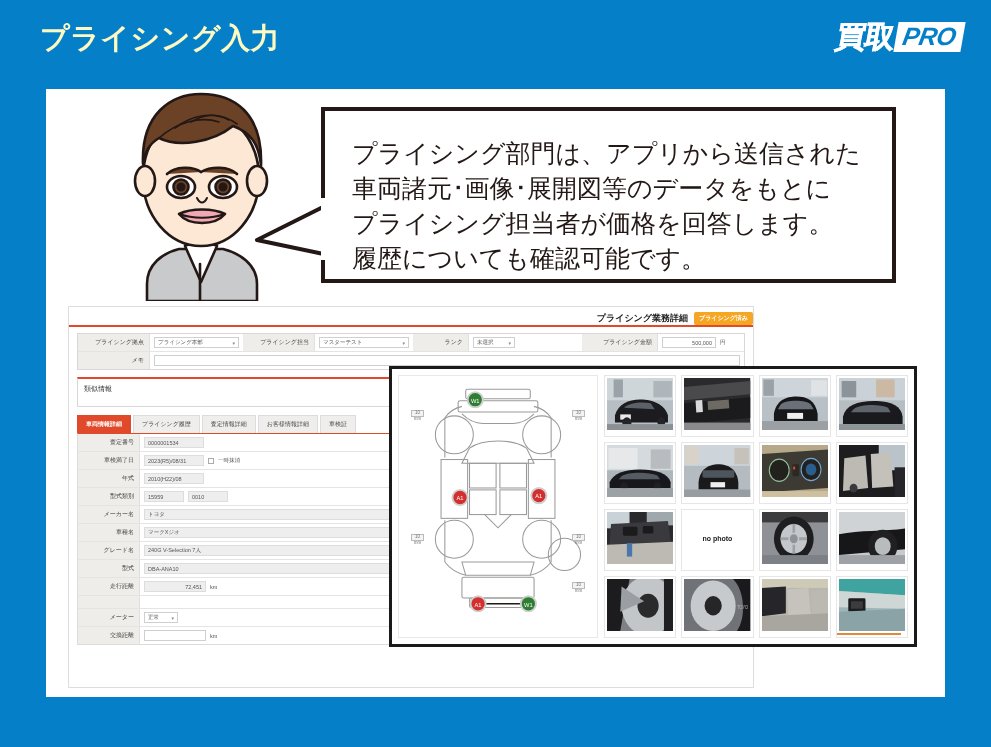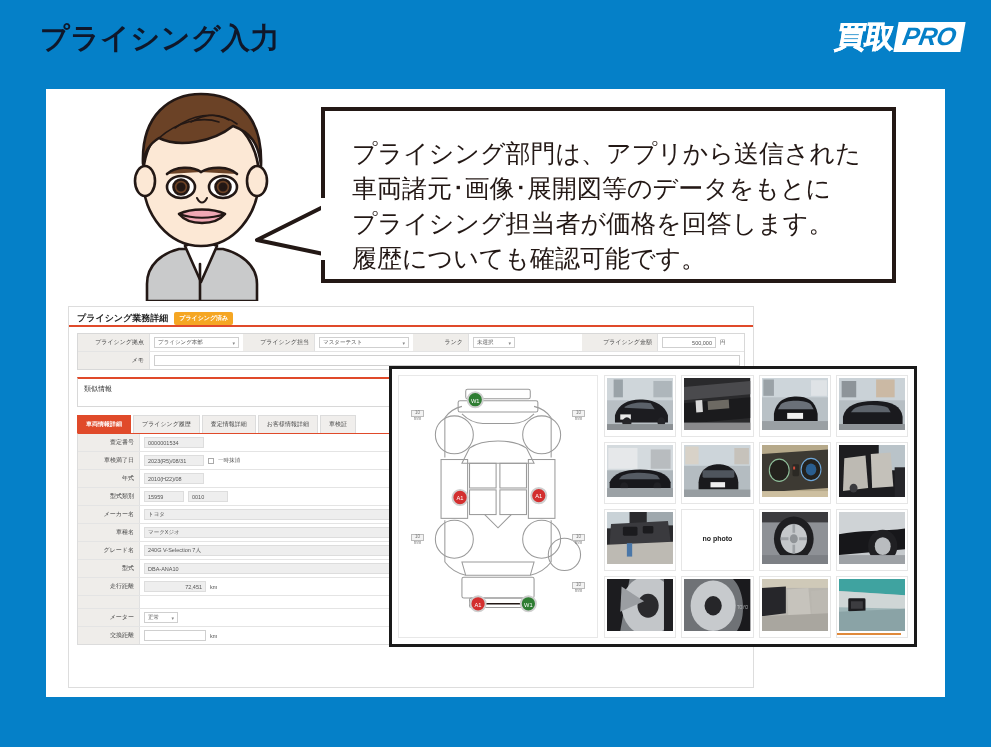--- a/index.html
+++ b/index.html
@@ -6,21 +6,21 @@
   html, body {
     width: 991px; height: 747px;
     font-family: "Liberation Sans", "DejaVu Sans", sans-serif;
     overflow: hidden;
   }
   body { background: #0580c8; position: relative; }
 
   
   .page-title {
     position: absolute; left: 40px; top: 19px;
-    font-size: 29px; font-weight: bold; color: #0f172a;
+    font-size: 29px; font-weight: bold; color: #fef9c3;
     letter-spacing: 0.5px; white-space: nowrap;
   }
   .brand-logo {
     position: absolute; right: 28px; top: 22px;
     display: flex; align-items: center; gap: 2px;
     transform: skewX(-10deg);
   }
   .brand-kanji {
     font-size: 30px; font-weight: bold; color: #ffffff;
     letter-spacing: -1px; line-height: 1;
@@ -63,20 +63,21 @@
     width: 686px; height: 382px;
     background: #ffffff;
     border: 1px solid #dddddd;
     overflow: hidden;
     font-size: 6.5px; color: #333333;
   }
   .app-titlebar {
     height: 20px; padding: 4px 0 0 8px;
     display: flex; align-items: center; gap: 6px;
     border-bottom: 2px solid #e04a2a;
+    justify-content: flex-end;
   }
   .app-title { font-size: 9px; font-weight: bold; color: #222222; }
   .status-badge {
     background: #f5a623; color: #ffffff; font-size: 6px;
     padding: 2px 5px; border-radius: 2px; font-weight: bold;
   }
 
   .form-block { border: 1px solid #d8d8d8; margin: 6px 8px 0 8px; background: #fff; }
   .form-row { display: flex; align-items: stretch; border-bottom: 1px solid #e4e4e4; }
   .form-row:last-child { border-bottom: none; }

